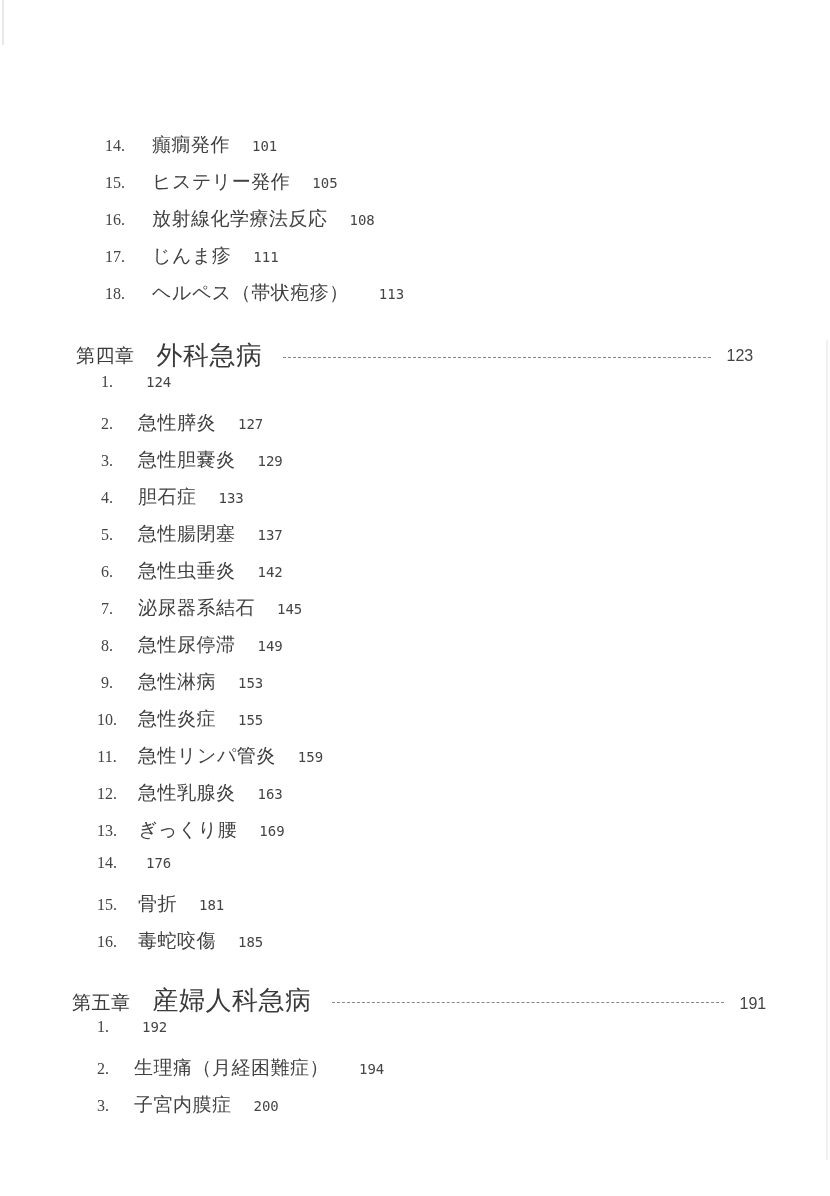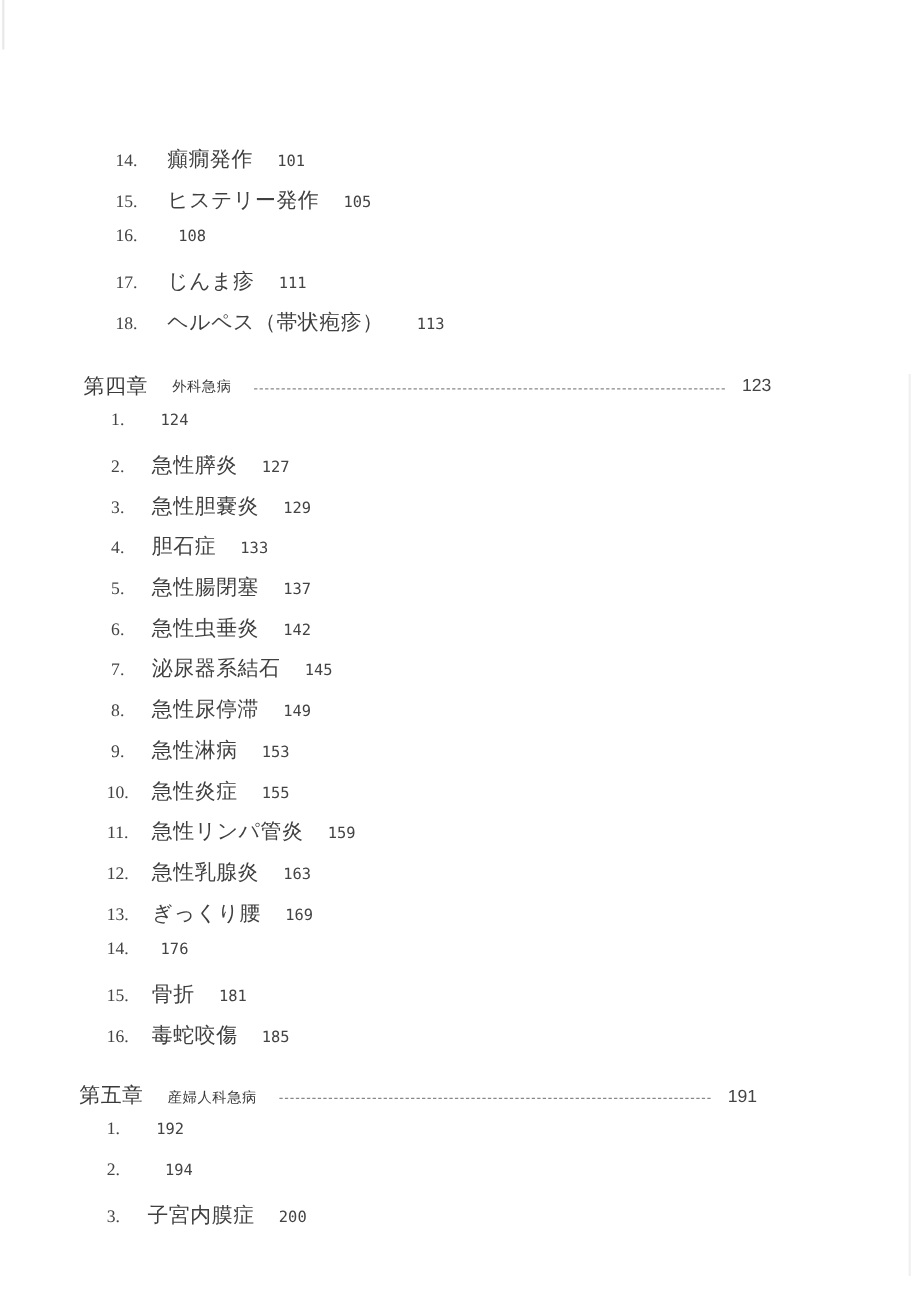--- a/index.html
+++ b/index.html
@@ -54,21 +54,21 @@
       font-size: 14px;
       color: #444;
       margin-left: 22px;
     }
     .chapter-label {
       font-size: 19px;
       color: #3a3a3a;
       letter-spacing: 0.5px;
     }
     .chapter-title {
-      font-size: 13px;
+      font-size: 26px;
       color: #3a3a3a;
       margin-left: 22px;
       letter-spacing: 0.5px;
     }
     .leader {
       display: inline-block;
       border-bottom: 1px dashed #888;
       height: 0;
       margin-left: 20px;
       margin-right: 16px;
@@ -93,20 +93,21 @@
   <span class="title" style="margin-left:12px">癲癇発作</span>
   <span class="page">101</span>
 </div>
 <div class="row" style="left:90px; top:169px;">
   <span class="num" style="width:50px">15.</span>
   <span class="title" style="margin-left:12px">ヒステリー発作</span>
   <span class="page">105</span>
 </div>
 <div class="row" style="left:90px; top:206px;">
   <span class="num" style="width:50px">16.</span>
+  <span class="title" style="margin-left:12px">放射線化学療法反応</span>
   <span class="page">108</span>
 </div>
 <div class="row" style="left:90px; top:243px;">
   <span class="num" style="width:50px">17.</span>
   <span class="title" style="margin-left:12px">じんま疹</span>
   <span class="page">111</span>
 </div>
 <div class="row" style="left:90px; top:280px;">
   <span class="num" style="width:50px">18.</span>
   <span class="title" style="margin-left:12px">ヘルペス（帯状疱疹）</span>
@@ -205,19 +206,20 @@
   <span class="leader" style="width:392px"></span>
   <span class="chapter-page">191</span>
 </div>
 
 <div class="row" style="left:86px; top:1018px;">
   <span class="num" style="width:34px">1.</span>
   <span class="page">192</span>
 </div>
 <div class="row" style="left:86px; top:1055px;">
   <span class="num" style="width:34px">2.</span>
+  <span class="title" style="margin-left:14px">生理痛（月経困難症）</span>
   <span class="page" style="margin-left:30px">194</span>
 </div>
 <div class="row" style="left:86px; top:1092px;">
   <span class="num" style="width:34px">3.</span>
   <span class="title" style="margin-left:14px">子宮内膜症</span>
   <span class="page">200</span>
 </div>
 
 </body></html>

